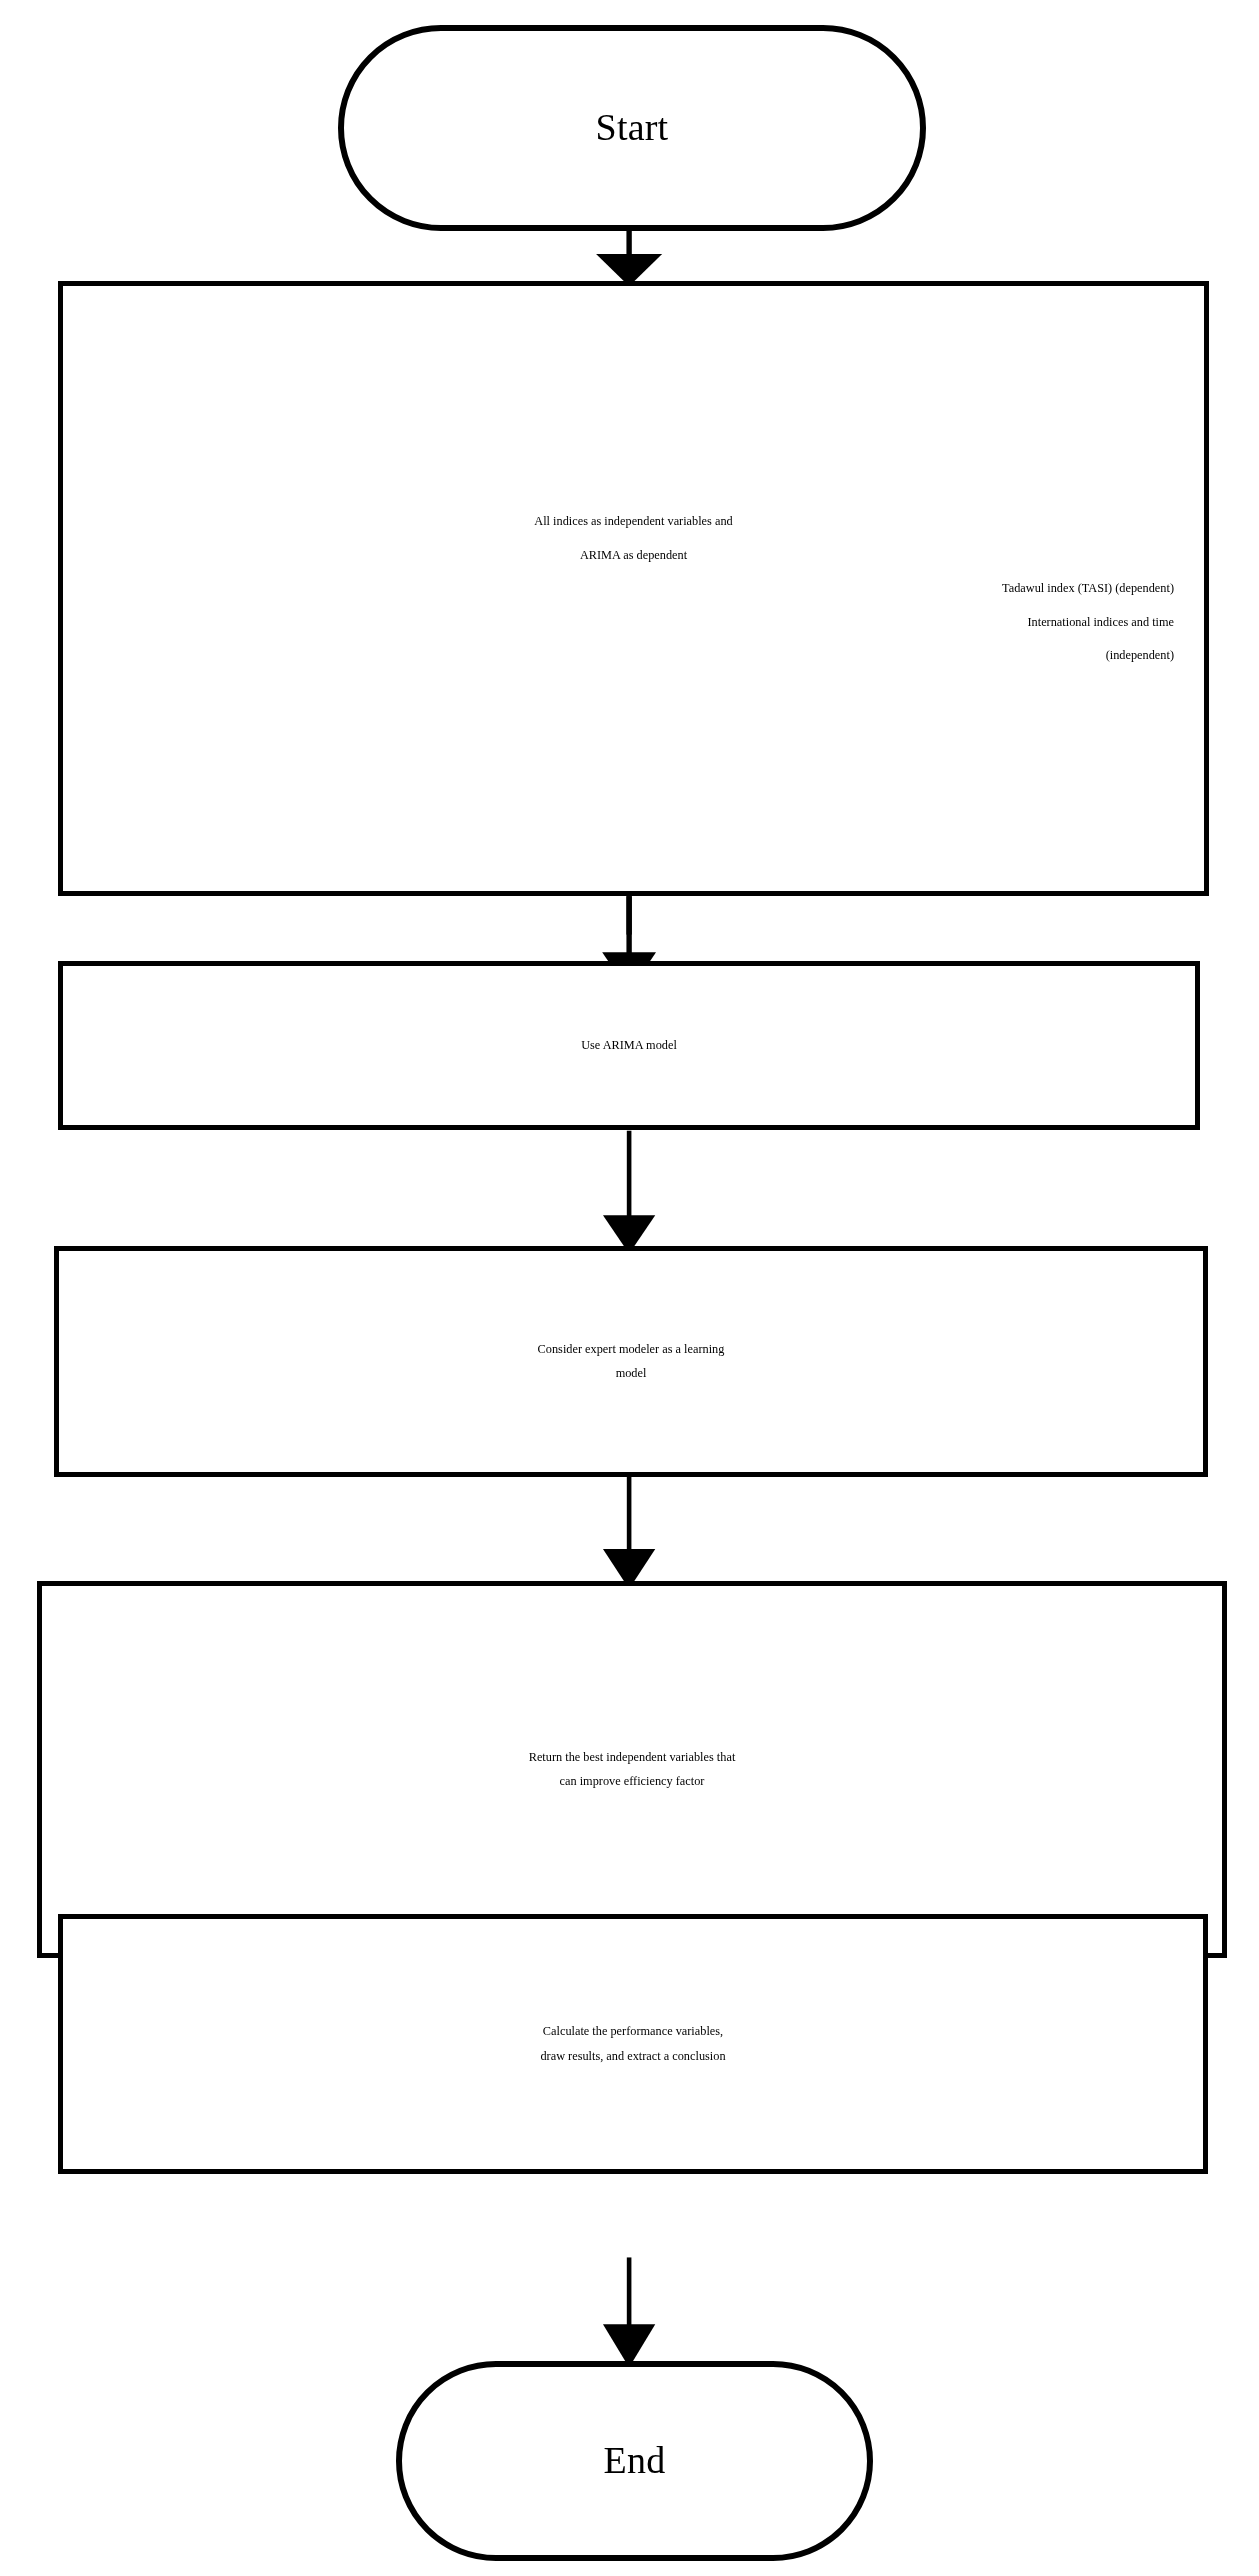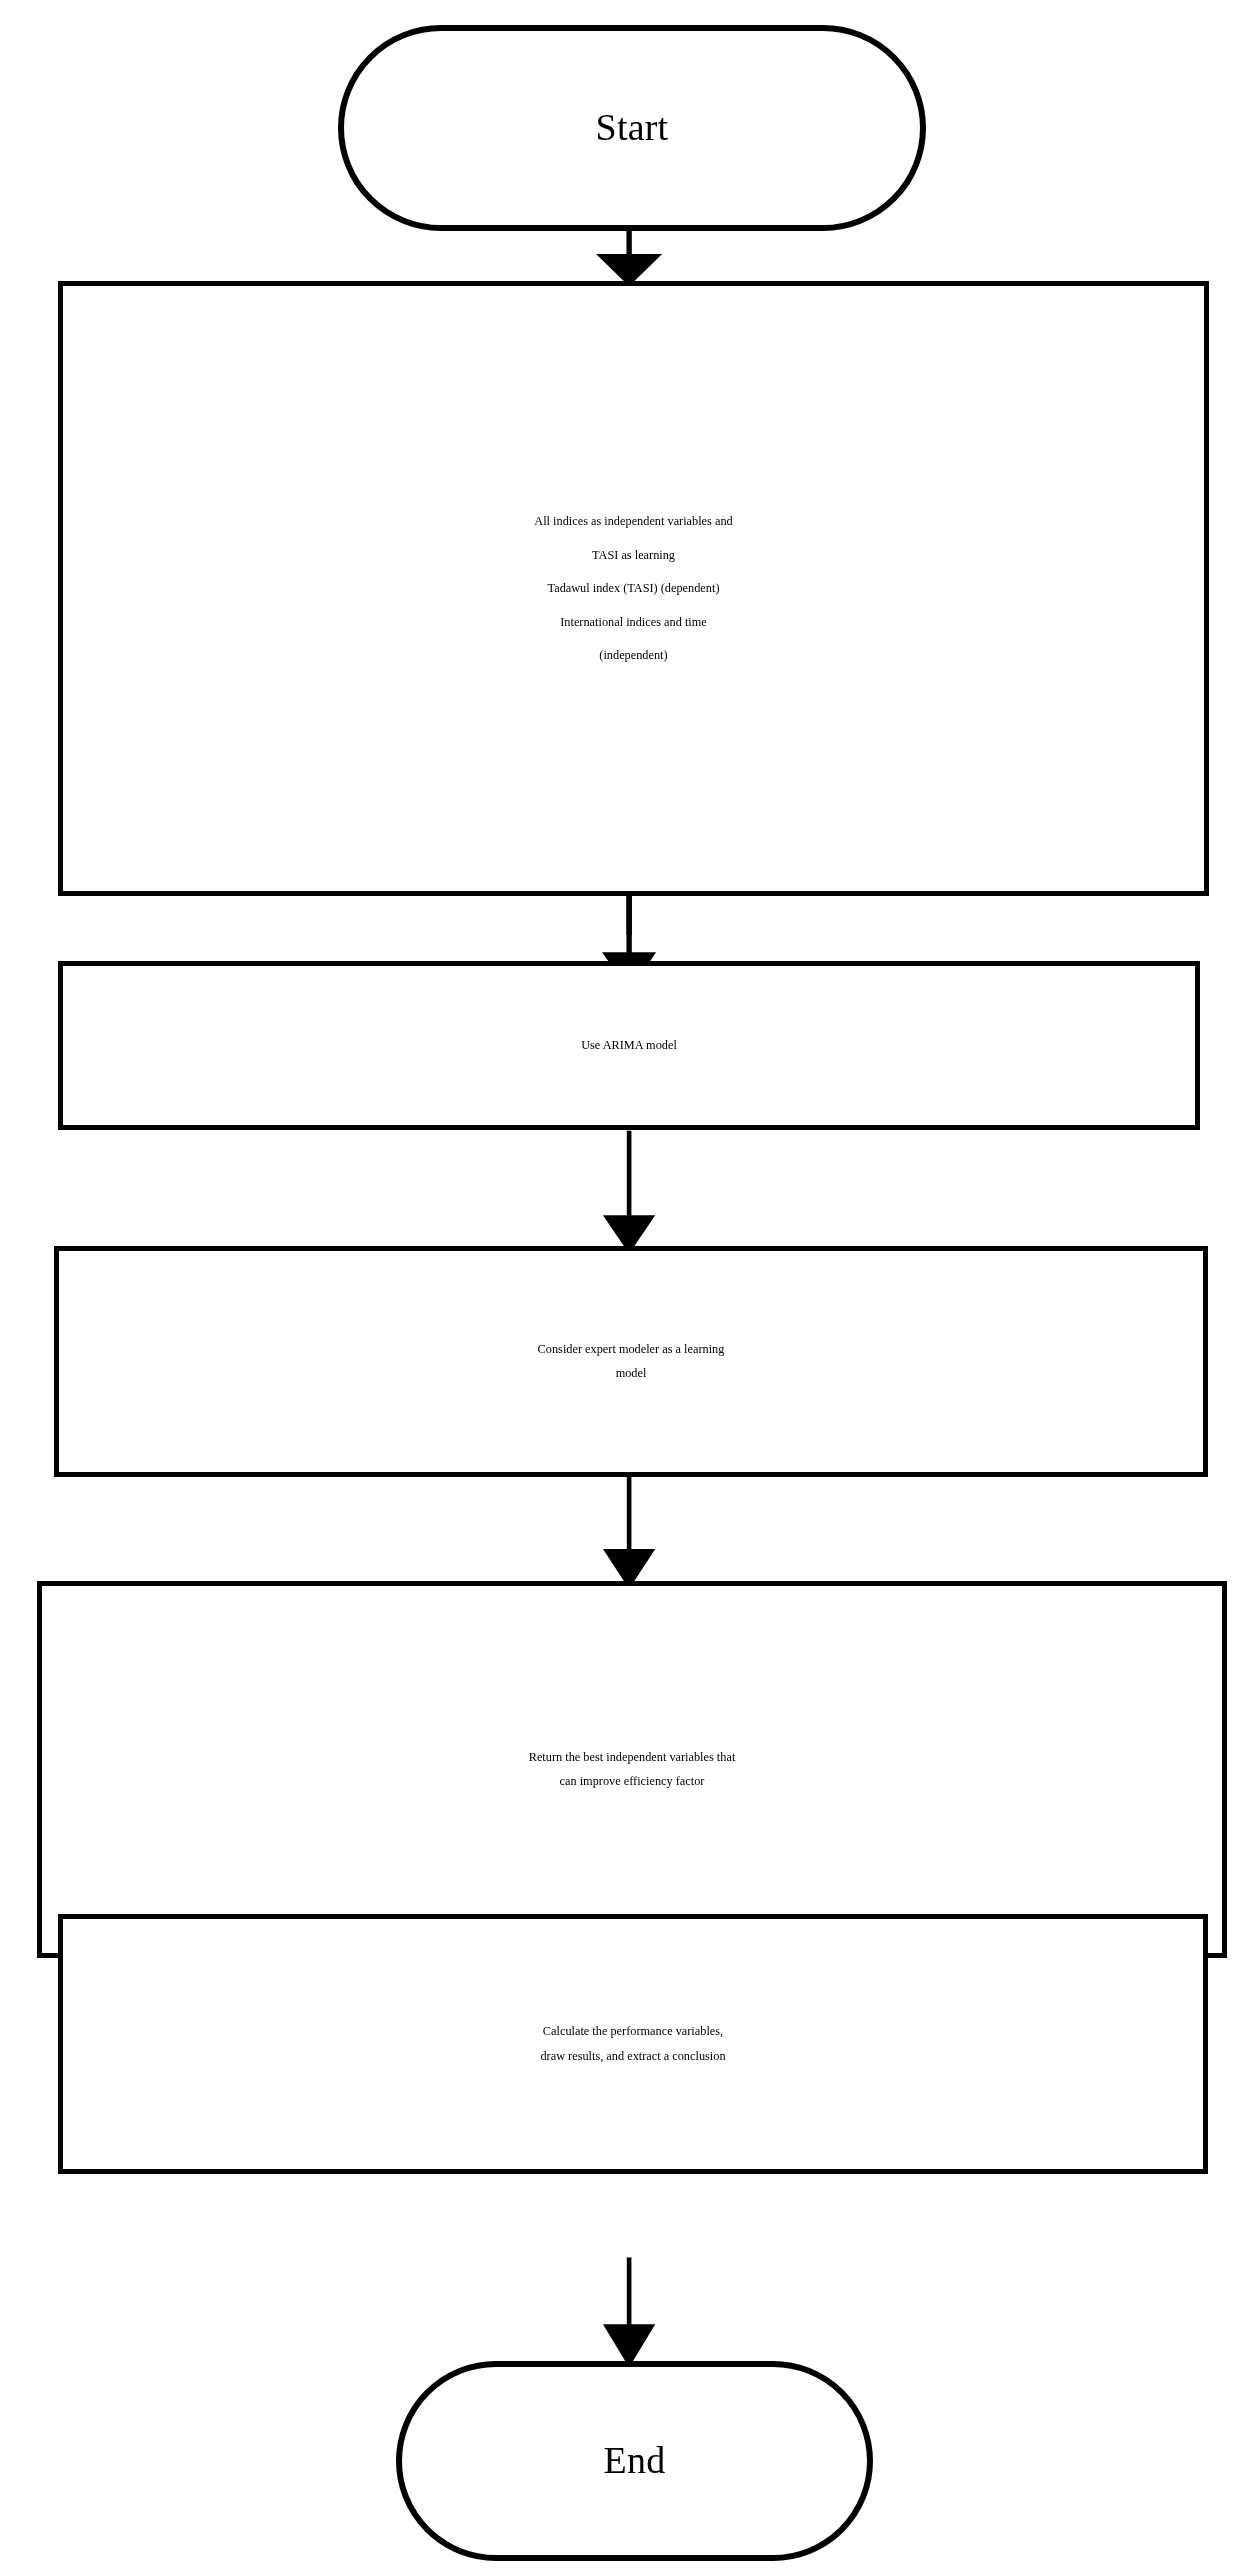--- a/index.html
+++ b/index.html
@@ -47,21 +47,21 @@
   .t-term   { font-size: 38px; }
 
   .lines {
     width: 100%;
     padding: 0 30px;
     box-sizing: border-box;
   }
   .lines.center { text-align: center; }
   .line { display: block; }
   .line.center { text-align: center; }
-  .line.left   { text-align: center; }
+  .line.left   { text-align: right; }
 
   
   #node-box1 .line { margin-bottom: 18.5px; }
   #node-box1 .line:last-child { margin-bottom: 0; }
 
   #node-box3 .line, #node-box4 .line, #node-box5 .line { margin-bottom: 9.2px; }
   #node-box3 .line:last-child,
   #node-box4 .line:last-child,
   #node-box5 .line:last-child { margin-bottom: 0; }
 
@@ -120,21 +120,21 @@
     </g>
   </svg>
 
   <div class="node terminator" id="node-start" style="left:338px; top:24.6px; width:588px; height:206px;">
     <span class="node-text t-term">Start</span>
   </div>
 
   <div class="node process" id="node-box1" style="left:58px; top:281px; width:1151px; height:615px;">
     <div class="lines">
       <span class="line center">All indices as independent variables and</span>
-      <span class="line center">TASI as learning</span>
+      <span class="line center">ARIMA as dependent</span>
       <span class="line left">Tadawul index (TASI) (dependent)</span>
       <span class="line left">International indices and time</span>
       <span class="line left">(independent)</span>
     </div>
   </div>
 
   <div class="node process" id="node-box2" style="left:58px; top:961px; width:1142px; height:169px;">
     <div class="lines center">
       <span class="line center">Use ARIMA model</span>
     </div>

